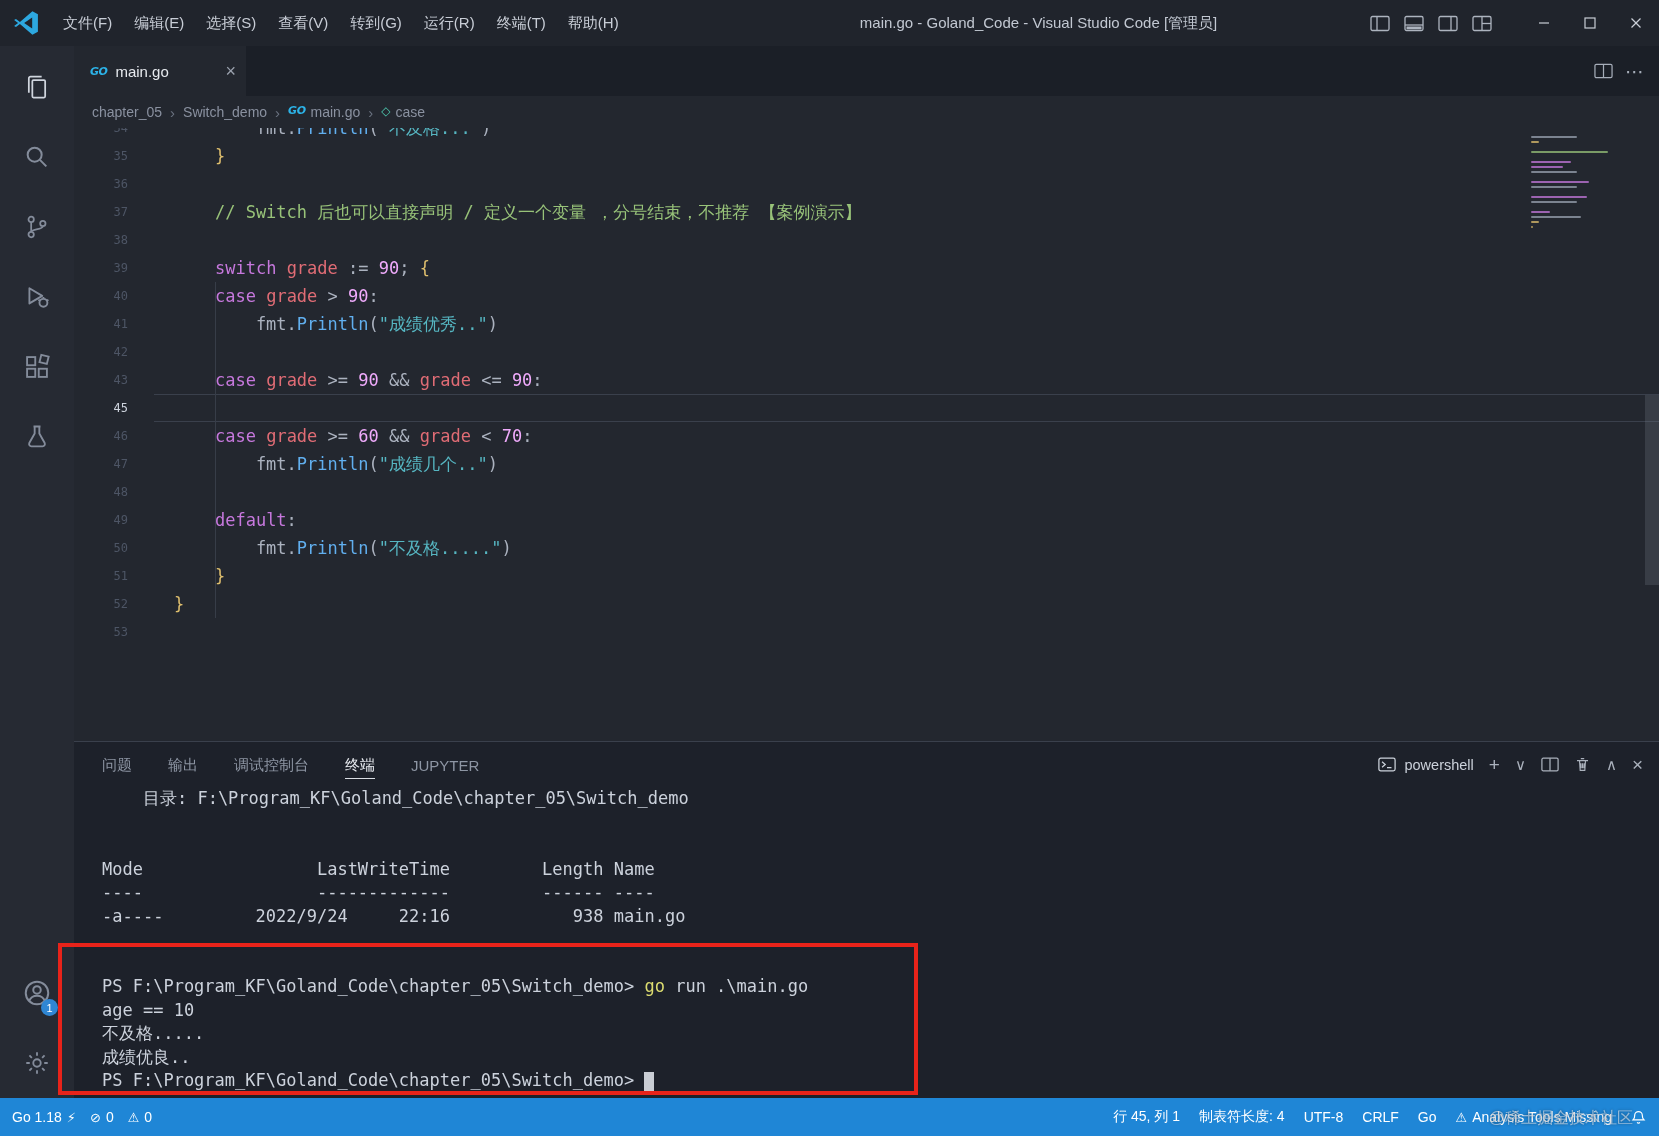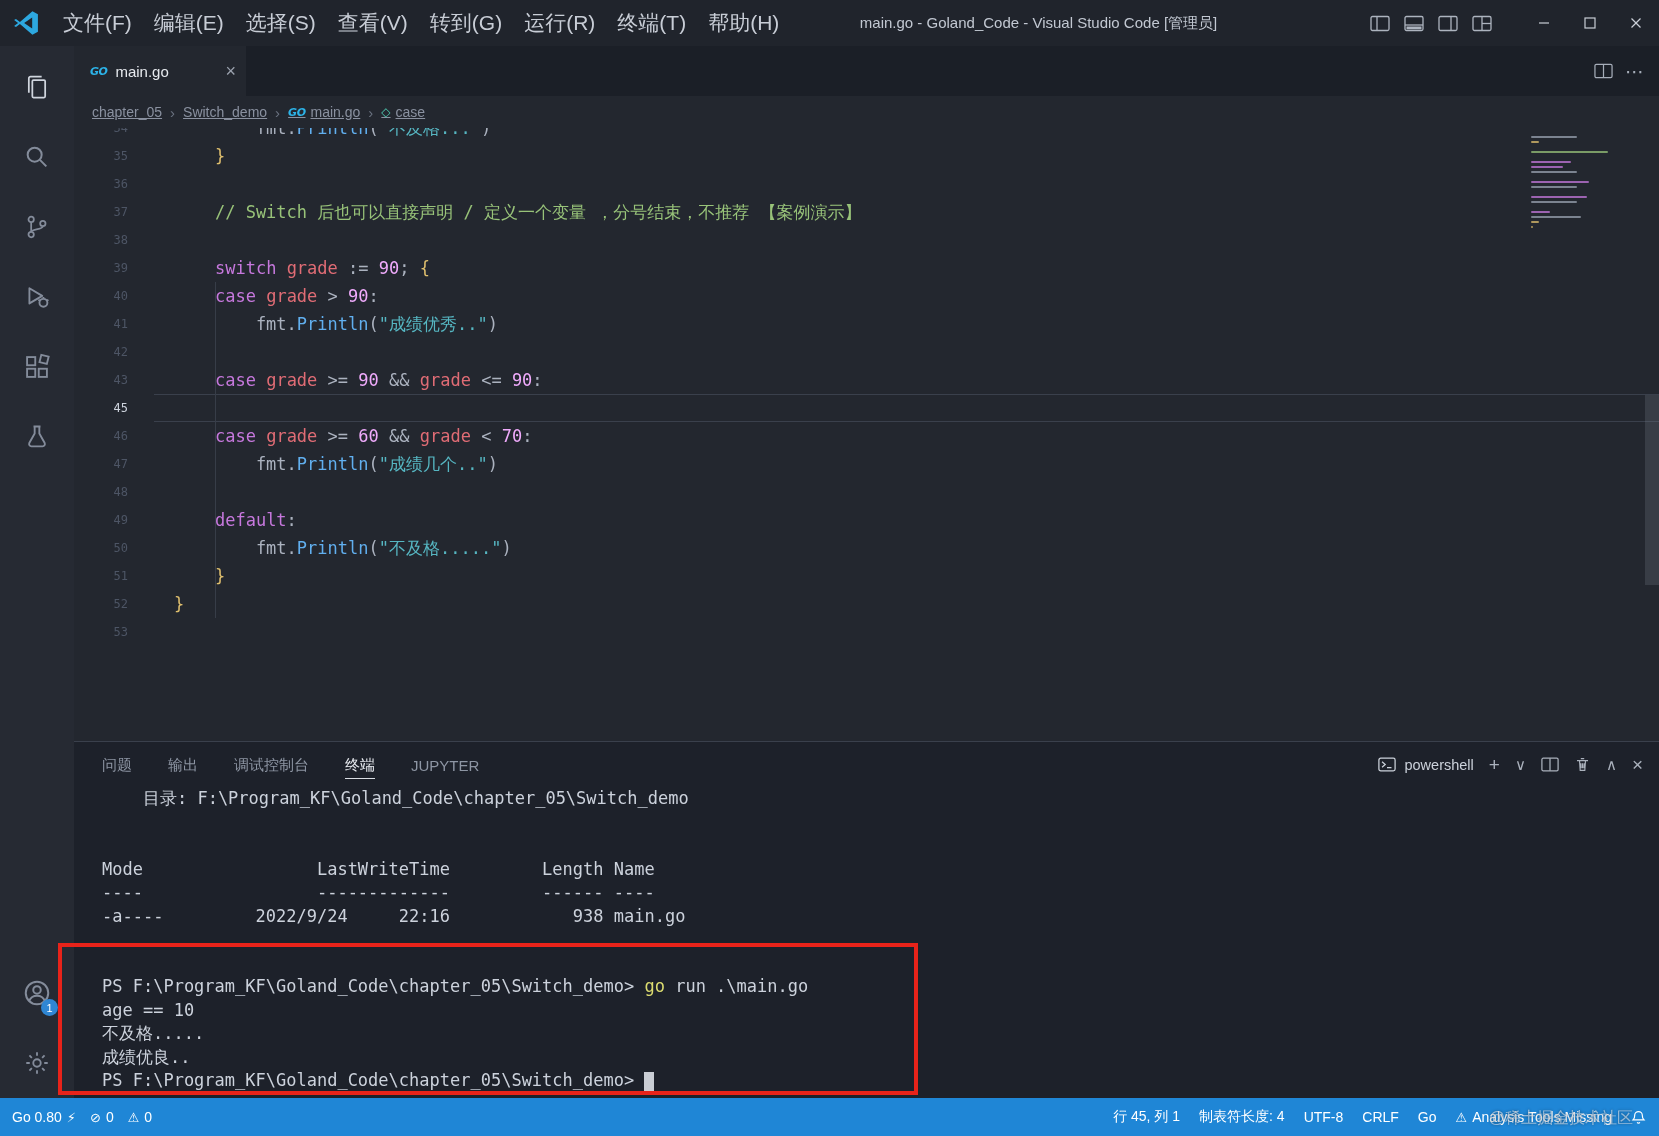--- a/index.html
+++ b/index.html
@@ -4,21 +4,21 @@
 <style>
   * { margin:0; padding:0; box-sizing:border-box; }
   html,body { width:1659px; height:1136px; overflow:hidden; background:#15181d;
               font-family:"Liberation Sans","DejaVu Sans",sans-serif; }
   .window { position:relative; width:1659px; height:1136px; background:#23272f; overflow:hidden; }
 
   
   .titlebar { height:46px; background:#20242c; display:flex; align-items:center; position:relative; z-index:5; }
   .logo { width:52px; height:46px; display:flex; align-items:center; justify-content:center; }
   .menubar { display:flex; }
-  .menu-item { padding:0 11px; font-size:21px; color:#c8cdd6; line-height:46px; cursor:default; white-space:nowrap; }
+  .menu-item { padding:0 11px; font-size:15px; color:#c8cdd6; line-height:46px; cursor:default; white-space:nowrap; }
   .tb-title { position:absolute; left:62.6%; transform:translateX(-50%); line-height:46px; color:#c2c8d2; font-size:15px; white-space:nowrap; }
   .tb-right { margin-left:auto; display:flex; align-items:center; height:100%; }
   .tb-icon { width:34px; height:46px; display:flex; align-items:center; justify-content:center; color:#adb4bf; }
   .tb-gap { width:22px; }
   .win-btn { width:46px; height:46px; display:flex; align-items:center; justify-content:center; color:#c9ced6; }
 
   
   .main { display:flex; height:1052px; }
   .activitybar { width:74px; background:#262a33; display:flex; flex-direction:column; align-items:center; padding-top:6px; flex:none; }
   .ab-icon { width:74px; height:70px; display:flex; align-items:center; justify-content:center; color:#848c9b; position:relative; }
@@ -34,21 +34,21 @@
   .tab { width:172px; background:#23272f; display:flex; align-items:center; padding:0 10px 0 16px; gap:8px; }
   .go-badge { font:italic bold 11px "DejaVu Sans",sans-serif; color:#2cb3e8; letter-spacing:-0.5px; }
   .tab-label { color:#e6e9ee; font-size:15px; }
   .tab-close { color:#9aa1ad; margin-left:auto; font-size:18px; line-height:1; }
   .tabbar-actions { margin-left:auto; display:flex; align-items:center; gap:12px; padding-right:14px; color:#a6adb9; }
   .more-glyph { font-size:19px; letter-spacing:1px; }
 
   
   .breadcrumb { height:32px; background:#23272f; display:flex; align-items:center; padding-left:18px; font-size:14px; color:#8a91a0; gap:8px; }
   .bc-sep { color:#6a7280; font-size:15px; }
-  .bc-item { display:flex; align-items:center; gap:5px;text-decoration:underline; }
+  .bc-item { display:flex; align-items:flex-start; gap:5px; }
   .sym-badge { color:#4ec9b0; font-size:12px; }
 
   
   .editor { position:relative; height:613px; background:#23272f; overflow:hidden; }
   .code-scroll { margin-top:-14px; font:17px/28px "DejaVu Sans Mono",monospace; }
   .line { display:flex; height:28px; }
   .gutter { width:80px; flex:none; text-align:right; padding-right:26px; color:#4d5565; font-size:12px; }
   .line.active .gutter { color:#cdd3dd; }
   .code { flex:1; white-space:pre; padding-left:20px; color:#abb2bf; }
   .line.active .code { box-shadow: inset 0 1px 0 #3a404c, inset 0 -1px 0 #3a404c; }
@@ -394,21 +394,21 @@
           </div>
         </div>
         <div class="terminal"><div class="t-line"><span class="tt-t">    目录: F:\Program_KF\Goland_Code\chapter_05\Switch_demo</span></div><div class="t-line"><span class="tt-t">&nbsp;</span></div><div class="t-line"><span class="tt-t">&nbsp;</span></div><div class="t-line"><span class="tt-t">Mode                 LastWriteTime         Length Name</span></div><div class="t-line"><span class="tt-t">----                 -------------         ------ ----</span></div><div class="t-line"><span class="tt-t">-a----         2022/9/24     22:16            938 main.go</span></div><div class="t-line"><span class="tt-t">&nbsp;</span></div><div class="t-line"><span class="tt-t">&nbsp;</span></div><div class="t-line"><span class="tt-t">PS F:\Program_KF\Goland_Code\chapter_05\Switch_demo&gt; </span><span class="tt-cmd">go</span><span class="tt-t"> run .\main.go</span></div><div class="t-line"><span class="tt-t">age == 10</span></div><div class="t-line"><span class="tt-t">不及格.....</span></div><div class="t-line"><span class="tt-t">成绩优良..</span></div><div class="t-line"><span class="tt-t">PS F:\Program_KF\Goland_Code\chapter_05\Switch_demo&gt; </span><span class="tt-cursor"></span></div></div>
       </div>
     </div>
   </div>
 
   <footer class="statusbar">
     <div class="sb-left">
         <span class="sb-item">
-          <span>Go 0.80</span>
+          <span>Go 1.18</span>
           <span class="sb-icon">⚡</span>
         </span>
         <span class="sb-item">
           <span class="sb-icon">⊘</span>
           <span>0</span>
         </span>
         <span class="sb-item">
           <span class="sb-icon">⚠</span>
           <span>0</span>
         </span>

